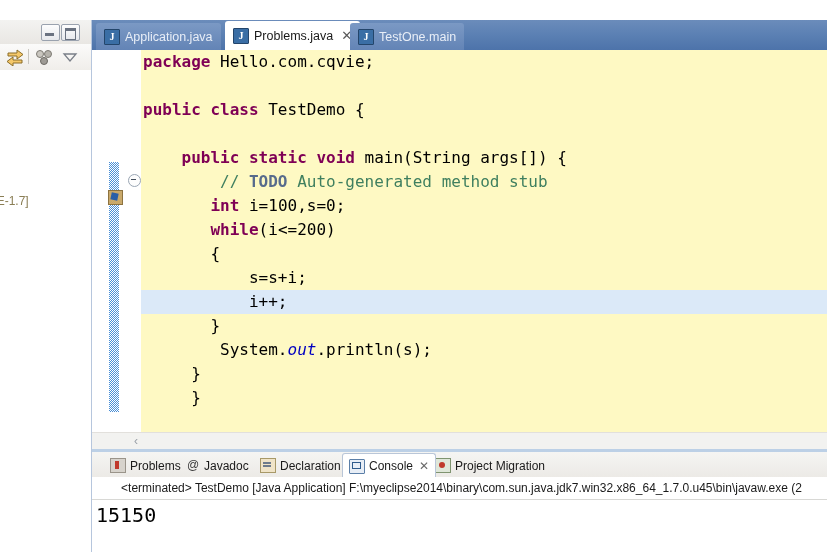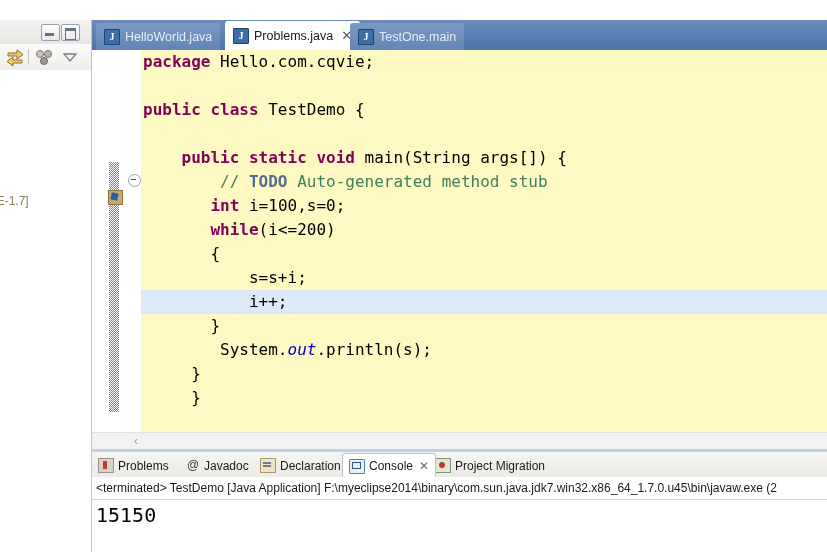--- a/index.html
+++ b/index.html
@@ -163,21 +163,21 @@
   }
   .ctab{
     position:absolute;top:2px;height:23px;
     display:flex;align-items:center;gap:4px;padding:0 6px;
     font-size:12px;color:#1a1a1a;white-space:nowrap;
   }
   .ctab-active{
     background:#ffffff;border:1px solid #b9c6d8;border-bottom:none;
     border-top-left-radius:3px;border-top-right-radius:3px;top:1px;height:24px;
   }
-  #ctab-problems{left:0;}
+  #ctab-problems{left:12px;}
   #ctab-javadoc{left:88px;}
   #ctab-declaration{left:162px;}
   #ctab-console{left:250px;}
   #ctab-migration{left:337px;}
   .ci{width:14px;height:13px;flex:0 0 14px;position:relative;}
   .ci-problems{background:#d7d3cc;border:1px solid #9a948a;}
   .ci-problems:after{content:"";position:absolute;left:4px;top:2px;width:4px;height:8px;background:#c0392b;}
   .ci-javadoc{background:transparent;color:#3a3a3a;font-size:12px;line-height:13px;text-align:center;}
   .ci-declaration{background:#f0e4c8;border:1px solid #a89968;}
   .ci-declaration:after{content:"";position:absolute;left:2px;top:3px;width:8px;height:2px;background:#6e7b8c;box-shadow:0 3px 0 #6e7b8c;}
@@ -185,20 +185,21 @@
   .ci-console:after{content:"";position:absolute;left:2px;top:2px;width:7px;height:5px;border:1px solid #2f5b8c;}
   .ci-migration{background:#dfe7d9;border:1px solid #7f9470;}
   .ci-migration:after{content:"";position:absolute;left:3px;top:3px;width:6px;height:6px;background:#c0392b;border-radius:50%;}
   .ctab-close{font-size:12px;color:#6a6a6a;margin-left:2px;}
   #console-head{
     position:absolute;left:0;top:25px;width:735px;height:22px;
     background:#ffffff;
     font-size:12px;color:#1a1a1a;line-height:22px;
     white-space:nowrap;overflow:hidden;padding-left:4px;
     box-sizing:border-box;
+    text-align:center;
   }
   #console-sep{position:absolute;left:0;top:47px;width:735px;height:1px;background:#d8d8d5;}
   #console-out{
     position:absolute;left:4px;top:52px;width:700px;height:44px;
     font-family:"DejaVu Sans Mono","Liberation Mono",monospace;
     font-size:20px;line-height:22px;color:#000;white-space:pre;
   }
   
   #top-strip{position:absolute;left:0;top:0;width:827px;height:20px;background:#ffffff;}
   #top-strip-left{position:absolute;left:0;top:0;width:92px;height:20px;background:#ffffff;}
@@ -246,21 +247,21 @@
   <div id="left-bottom-fill"></div>
 </div>
 <div id="left-border-right"></div>
 
 <div id="editor-area">
 
   <div id="tabbar">
 
     <div class="tab tab-inactive" id="tab-helloworld">
       <span class="java-icon">J</span>
-      <span>HelloWorld.java</span>
+      <span>Application.java</span>
     </div>
 
     <div class="tab tab-active" id="tab-testdemo">
       <span class="java-icon">J</span>
       <span>Problems.java</span>
       <span class="tab-close">✕</span>
     </div>
 
     <div class="tab tab-inactive" id="tab-testone">
       <span class="java-icon">J</span>

